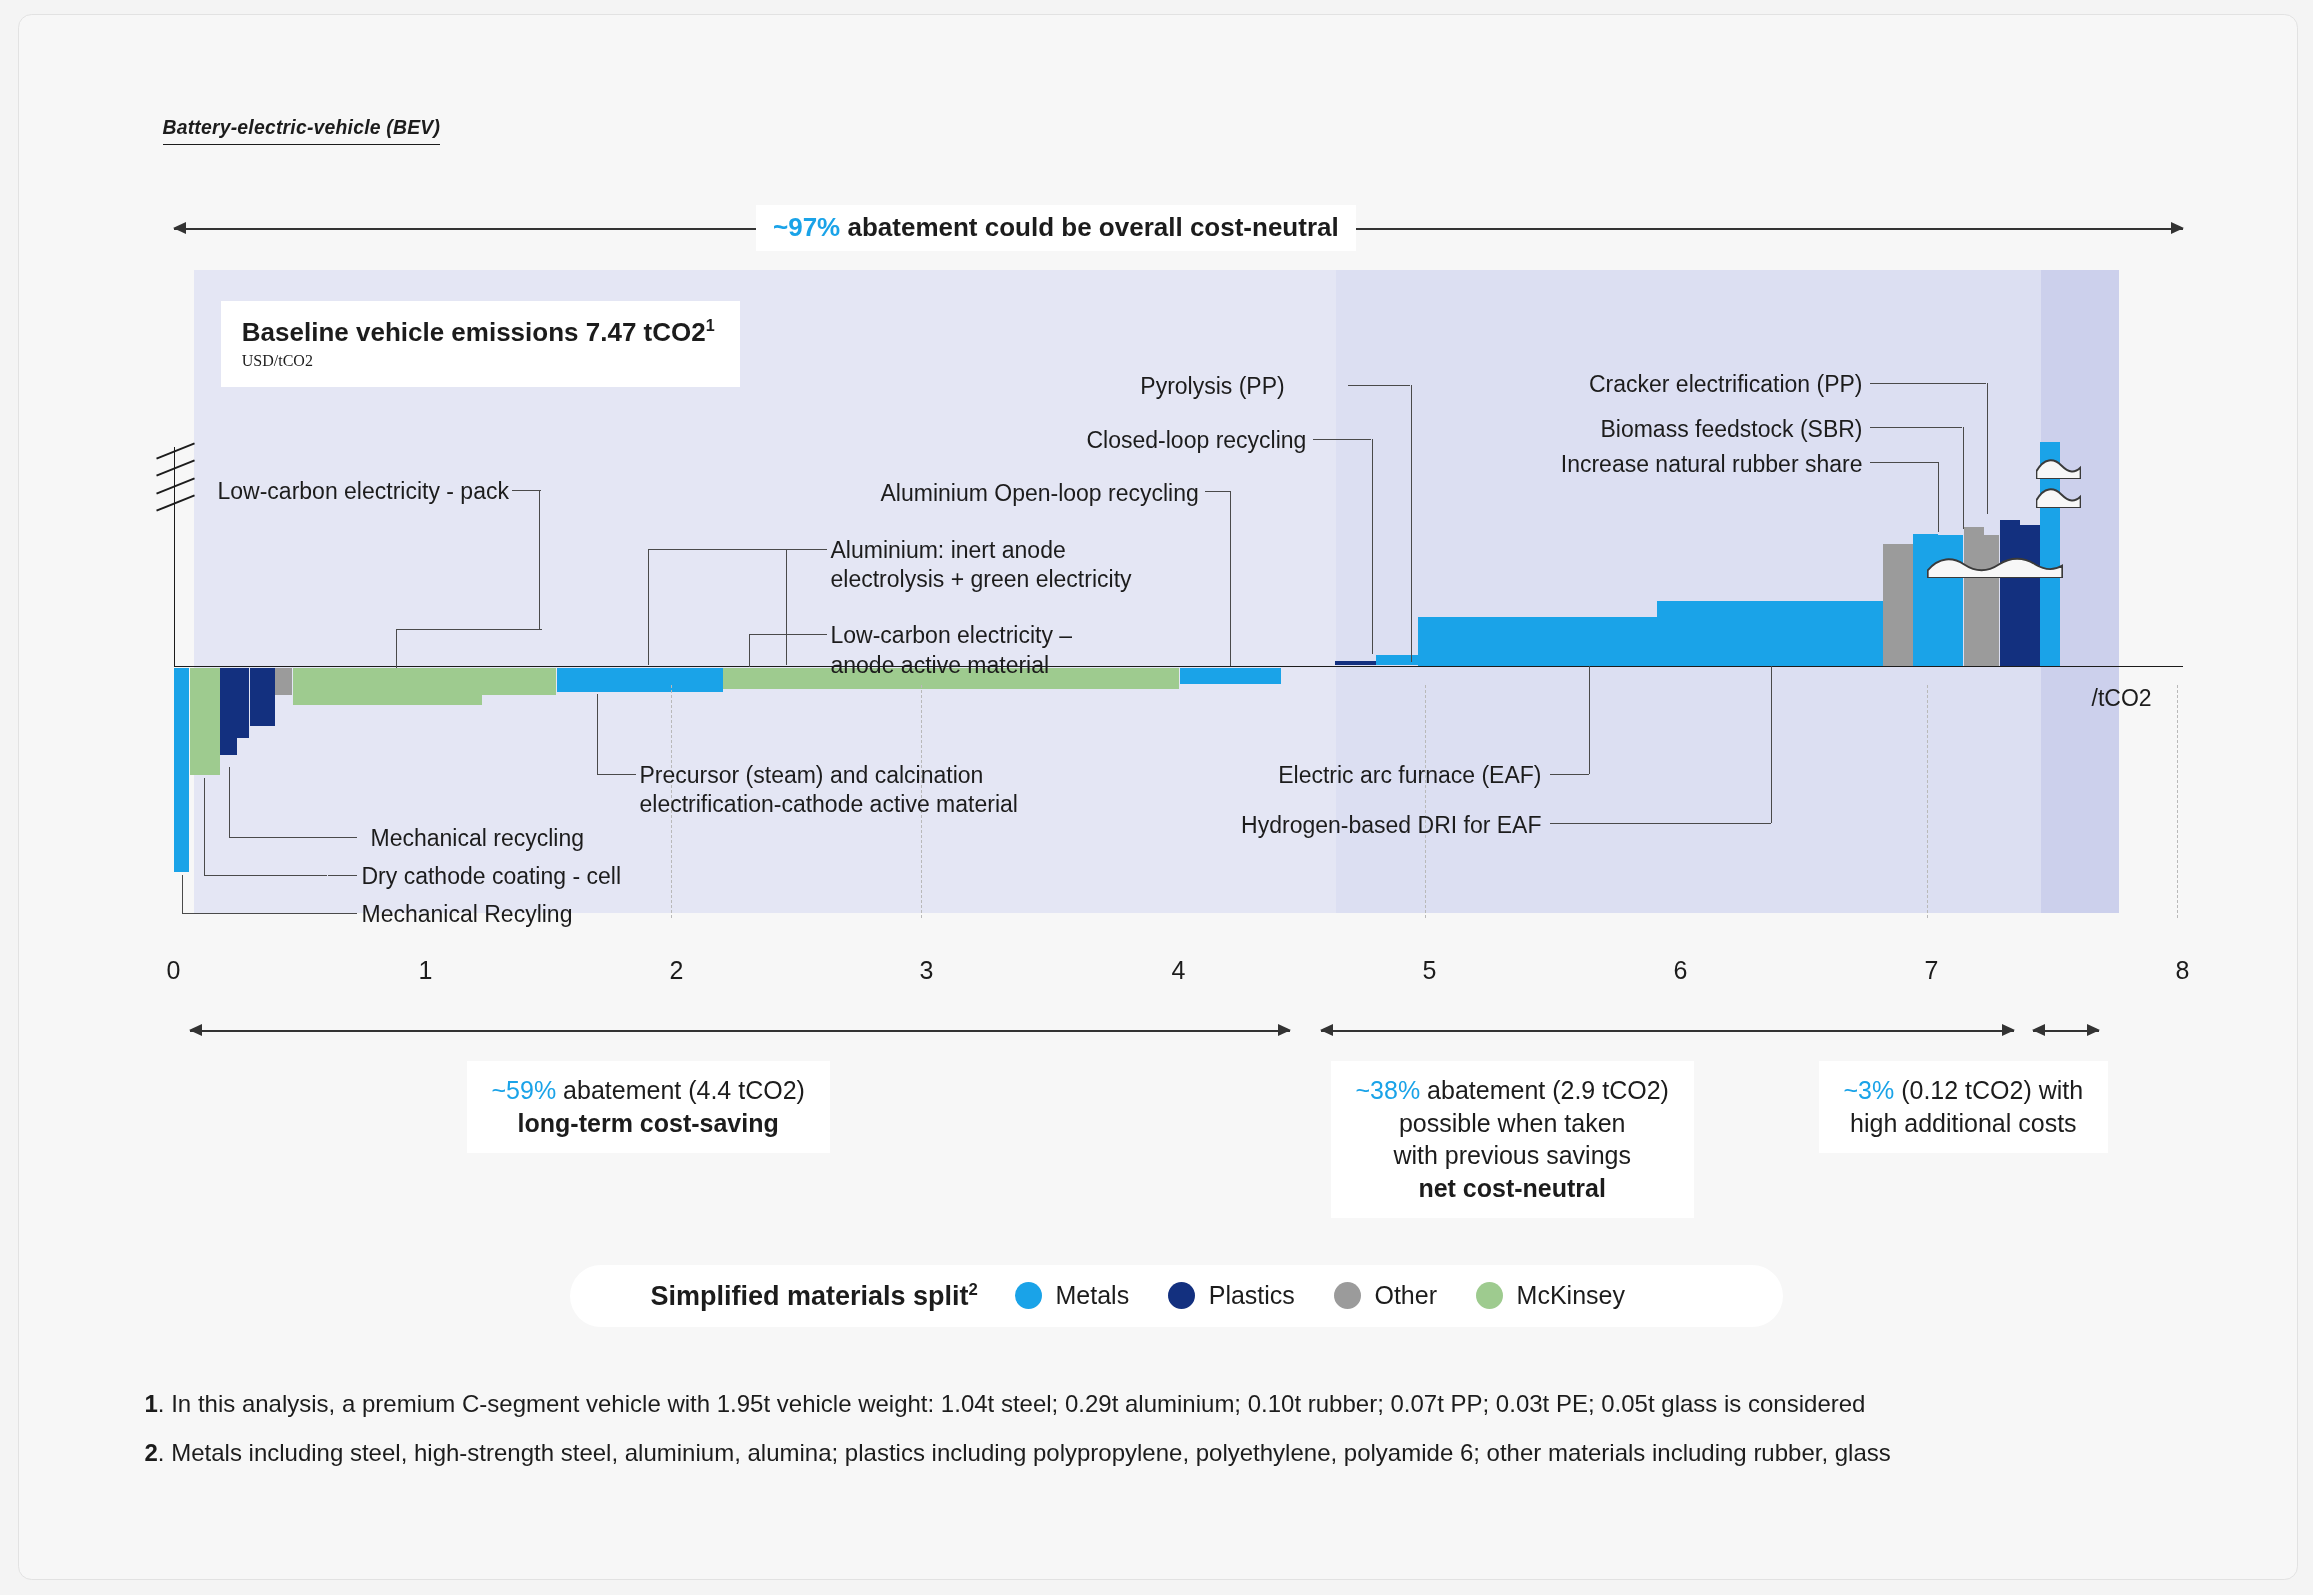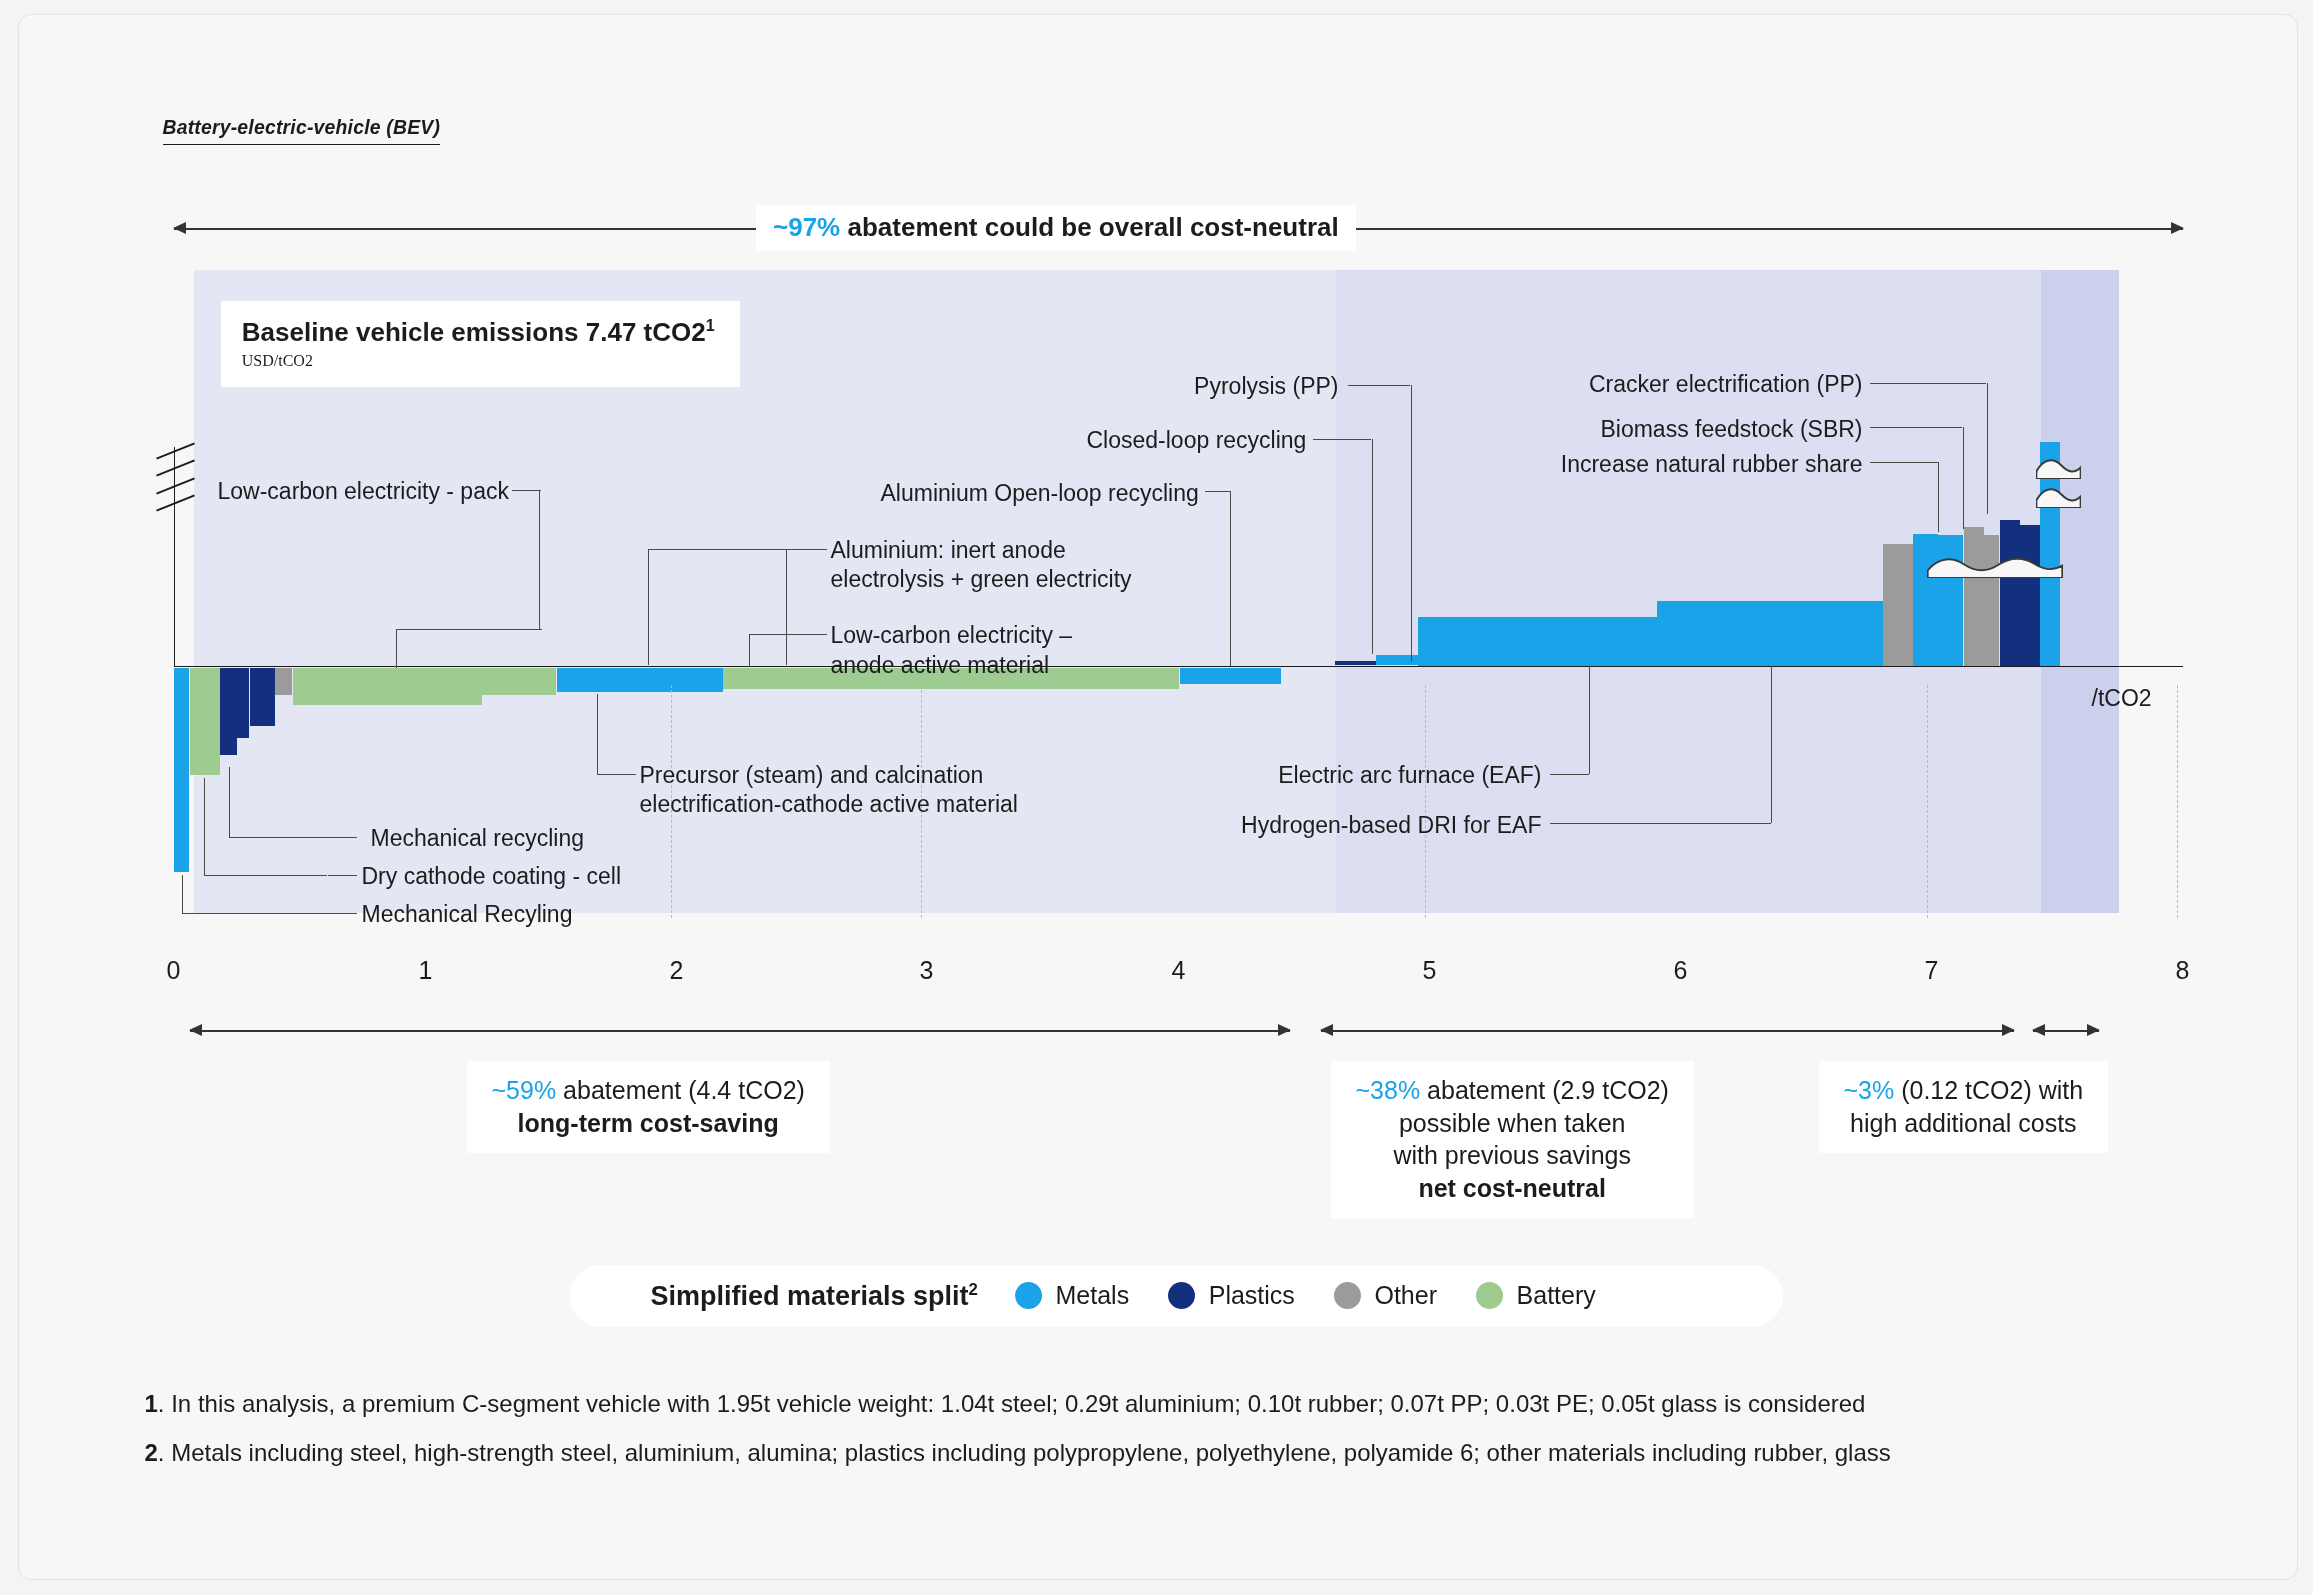--- a/index.html
+++ b/index.html
@@ -185,21 +185,21 @@
   <div class="leader vl" style="left:730px;top:619px;height:33px;"></div>
 
   <div class="lbl" style="left:862px;top:464px;">Aluminium Open-loop recycling</div>
   <div class="leader hl" style="left:1186px;top:476px;width:25px;"></div>
   <div class="leader vl" style="left:1211px;top:476px;height:175px;"></div>
 
   <div class="lbl r" style="left:1068px;top:411px;width:218px;">Closed-loop recycling</div>
   <div class="leader hl" style="left:1294px;top:424px;width:58px;"></div>
   <div class="leader vl" style="left:1353px;top:424px;height:215px;"></div>
 
-  <div class="lbl r" style="left:1068px;top:357px;width:252px;">Pyrolysis (PP)</div>
+  <div class="lbl r" style="left:1068px;top:357px;width:252px;text-align:center;">Pyrolysis (PP)</div>
   <div class="leader hl" style="left:1329px;top:370px;width:62px;"></div>
   <div class="leader vl" style="left:1392px;top:370px;height:277px;"></div>
 
   <div class="lbl" style="left:352px;top:809px;">Mechanical recycling</div>
   <div class="leader hl" style="left:309px;top:822px;width:29px;"></div>
   <div class="leader vl" style="left:210px;top:752px;height:70px;"></div>
   <div class="leader hl" style="left:210px;top:822px;width:99px;"></div>
 
   <div class="lbl" style="left:343px;top:847px;">Dry cathode coating - cell</div>
   <div class="leader hl" style="left:309px;top:860px;width:29px;"></div>
@@ -275,21 +275,21 @@
     <div class="legend-item">
       <div class="swatch" style="background:#13307f;"></div>
       <span>Plastics</span>
     </div>
     <div class="legend-item">
       <div class="swatch" style="background:#9b9b9b;"></div>
       <span>Other</span>
     </div>
     <div class="legend-item">
       <div class="swatch" style="background:#9ecb8f;"></div>
-      <span>Battery</span>
+      <span>McKinsey</span>
     </div>
   </div>
 
   <div class="fn" style="left:126px;top:1373px;width:2067px;">
     <b>1</b><span>. In this analysis, a premium C-segment vehicle with 1.95t vehicle weight: 1.04t steel; 0.29t aluminium; 0.10t rubber; 0.07t PP; 0.03t PE; 0.05t glass is considered</span>
   </div>
   <div class="fn" style="left:126px;top:1422px;width:2067px;">
     <b>2</b><span>. Metals including steel, high-strength steel, aluminium, alumina; plastics including polypropylene, polyethylene, polyamide 6; other materials including rubber, glass</span>
   </div>
 

